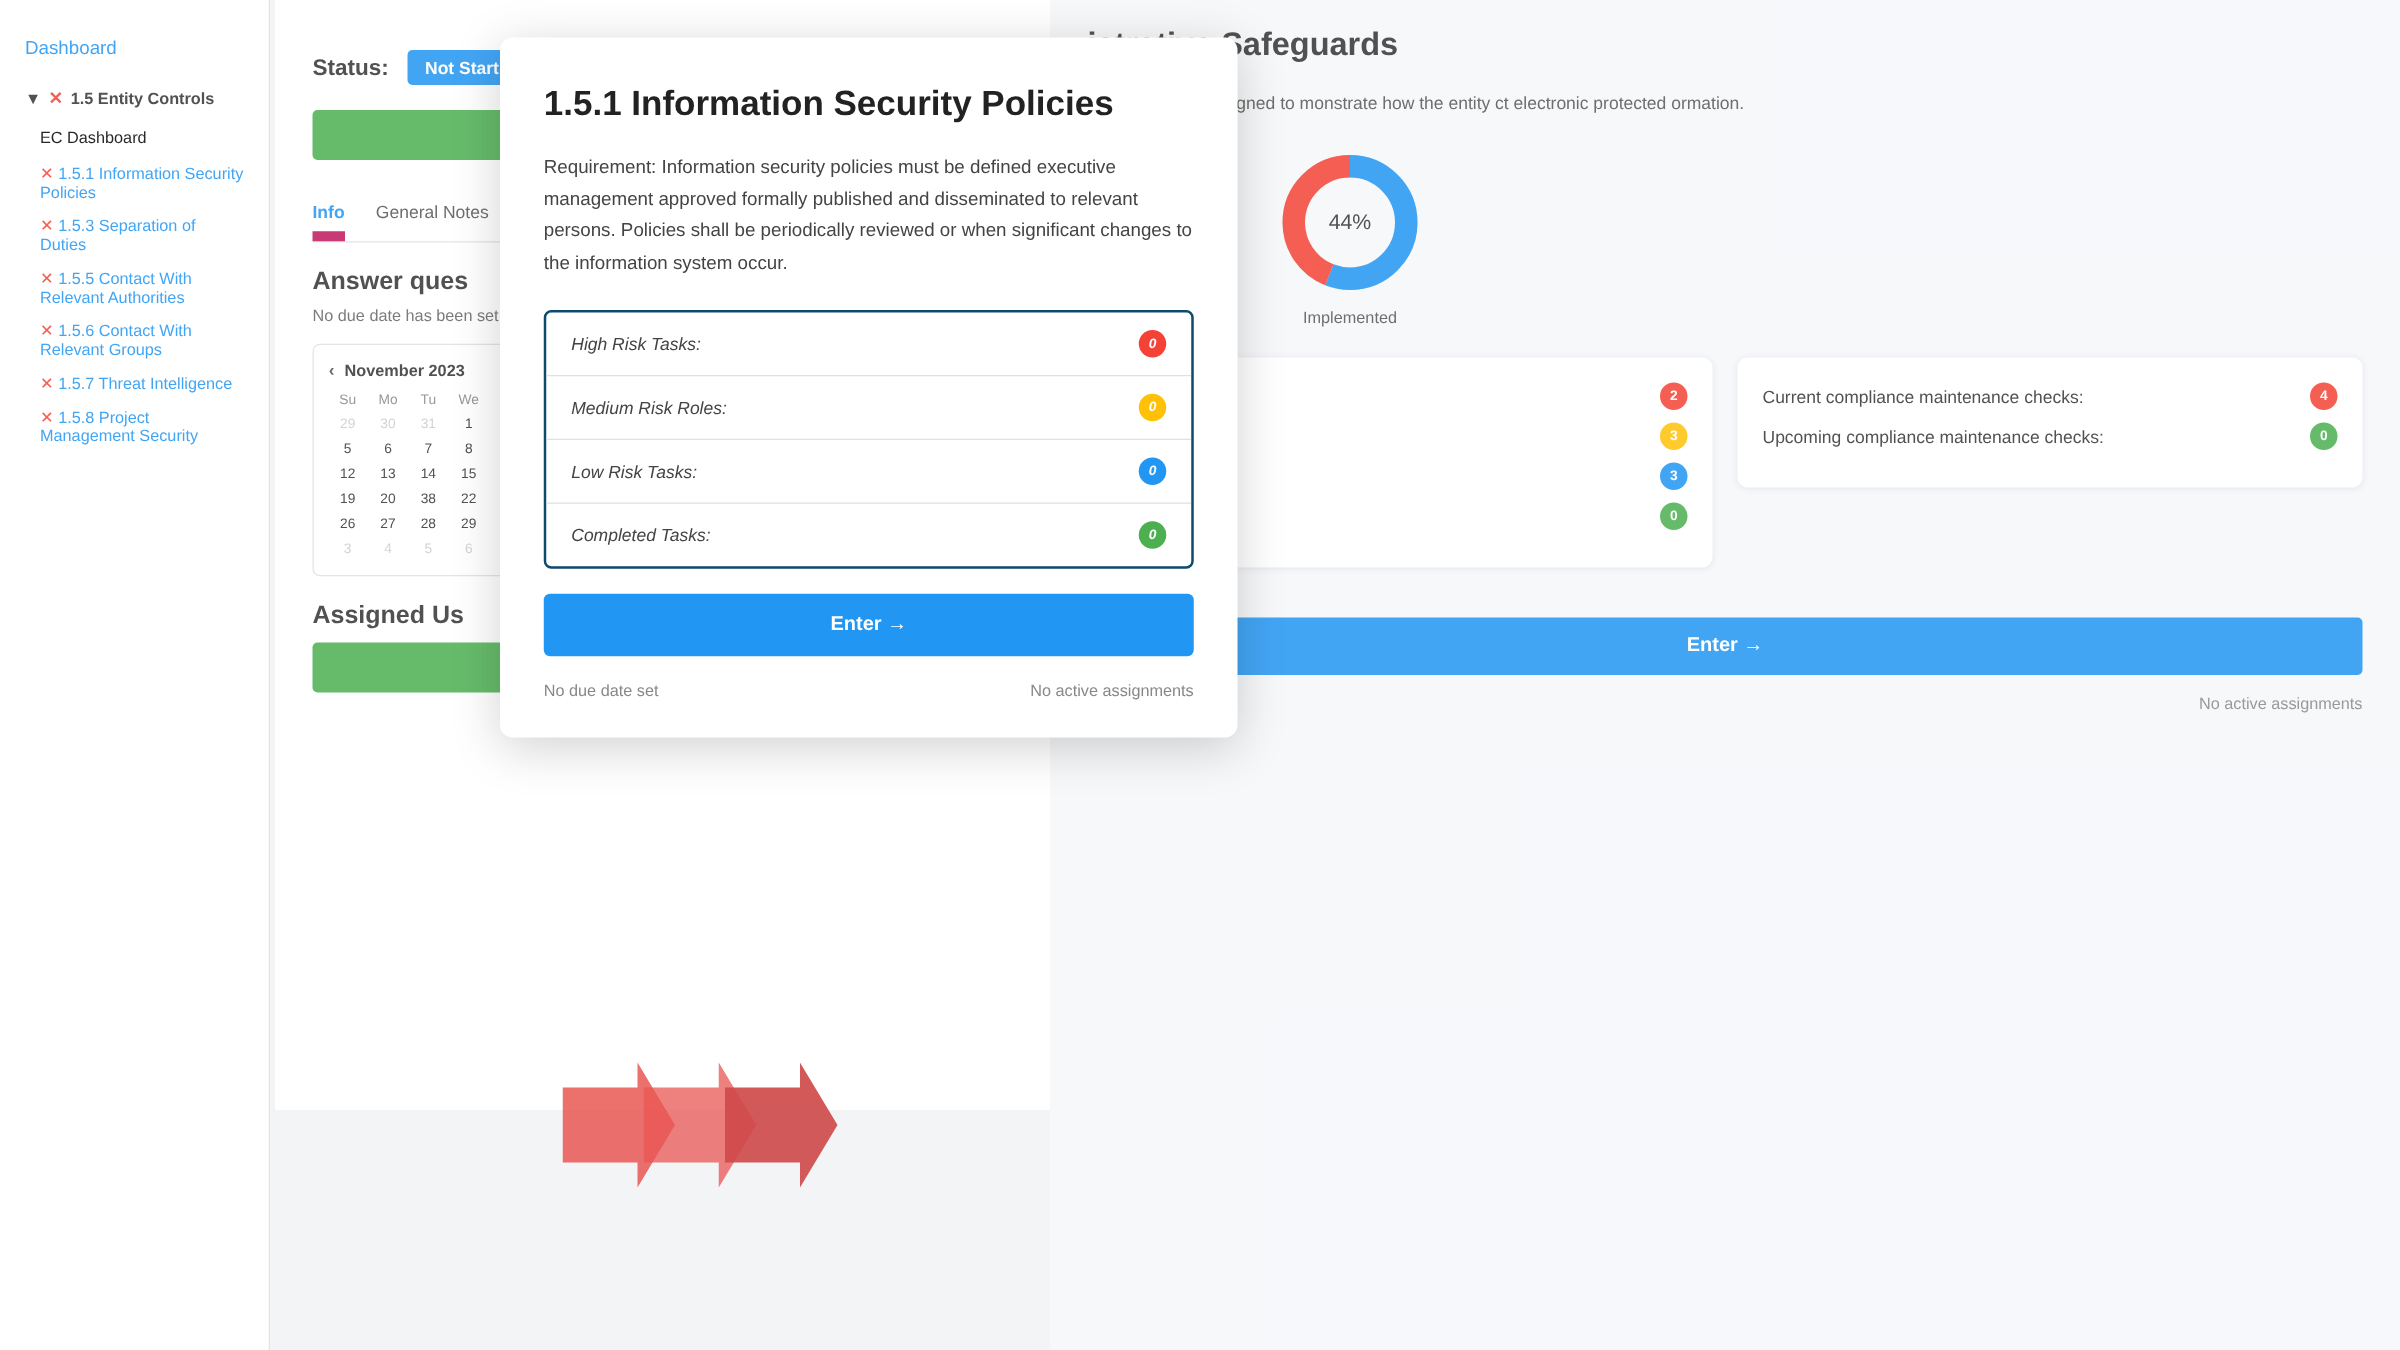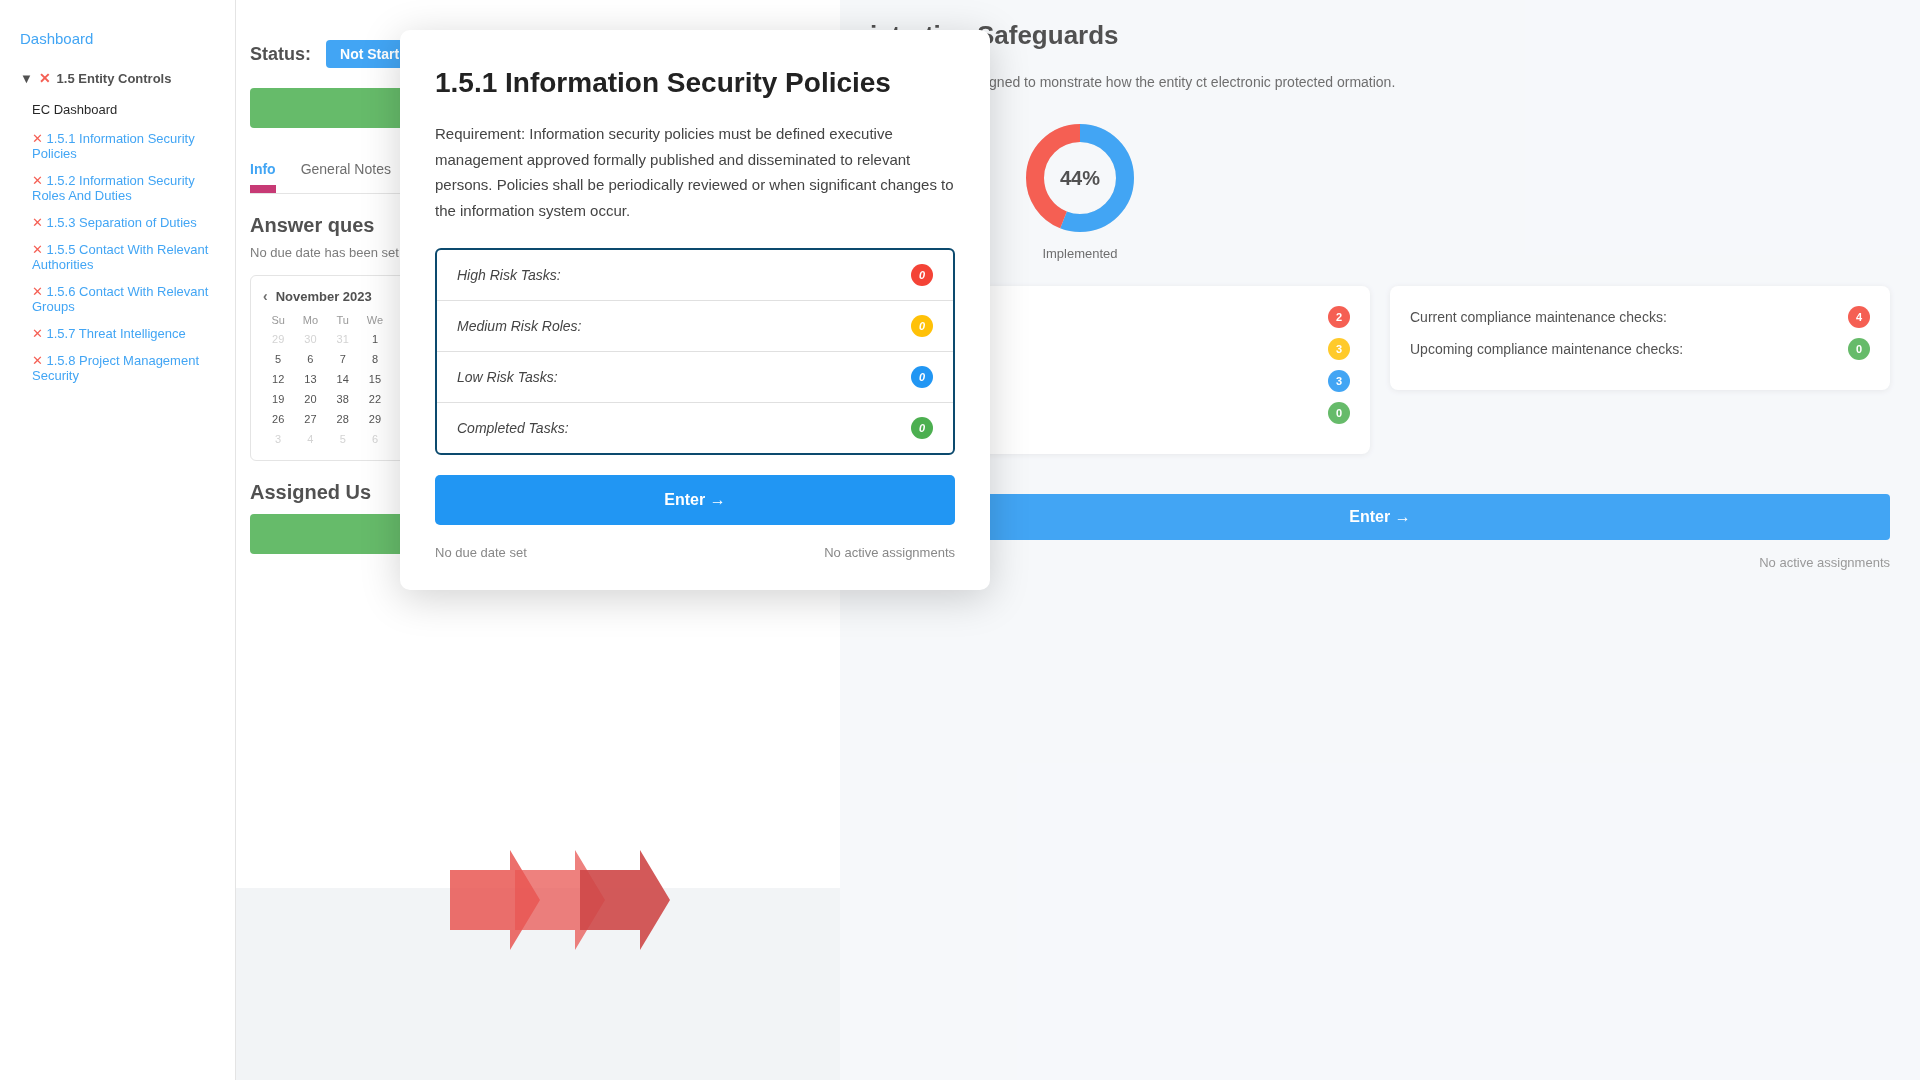--- a/index.html
+++ b/index.html
@@ -1,20 +1,20 @@
 <!DOCTYPE html>
 <html><head>
   <meta charset="utf-8">
   <style>
     * { box-sizing: border-box; margin: 0; padding: 0; }
     body { font-family: -apple-system, BlinkMacSystemFont, 'Segoe UI', Arial, sans-serif; background: #f0f2f5; overflow: hidden; width: 1920px; height: 1080px; position: relative; }
 
     
     .sidebar {
-      position: absolute; left: 0; top: 0; width: 236px; height: 1080px;
+      position: absolute; left: 0; top: 0; width: 216px; height: 1080px;
       background: #fff; border-right: 1px solid #e0e0e0; padding: 20px 0;
       overflow-y: auto; z-index: 1;
     }
     .sidebar-dashboard {
       padding: 10px 20px 15px; font-size: 15px; color: #2196F3; font-weight: 500; cursor: pointer;
     }
     .sidebar-section {
       padding: 8px 20px; font-size: 13px; color: #333; cursor: pointer; display: flex; align-items: center; gap: 6px;
     }
     .sidebar-section.active { font-weight: 600; color: #333; }
@@ -56,21 +56,21 @@
     }
     .right-title { font-size: 26px; font-weight: 700; color: #333; margin-bottom: 20px; }
 
     .right-desc { font-size: 14px; color: #555; line-height: 1.6; max-width: 700px; margin-bottom: 25px; }
     .charts-row { display: flex; gap: 30px; margin-bottom: 25px; }
     .chart-item { display: flex; flex-direction: column; align-items: center; }
     .chart-label { font-size: 13px; color: #555; margin-top: 8px; }
 
     
     .donut-wrap { position: relative; width: 120px; height: 120px; }
-    .donut-center { position: absolute; top: 50%; left: 50%; transform: translate(-50%, -50%); font-size: 20px; font-weight: 700; color: #333; }
+    .donut-center { position: absolute; top: 50%; left: 50%; transform: translate(-50%, -50%); font-size: 17px; font-weight: 400; color: #333; }
     .task-badge { width: 22px; height: 22px; border-radius: 50%; display: flex; align-items: center; justify-content: center; font-size: 11px; font-weight: 700; color: #fff; }
     .badge-red { background: #f44336; }
     .badge-yellow { background: #FFC107; }
     .badge-blue { background: #2196F3; }
     .badge-green { background: #4CAF50; }
 
     .enter-btn-right { background: #2196F3; color: #fff; border: none; padding: 14px 30px; border-radius: 4px; font-size: 16px; font-weight: 600; cursor: pointer; width: 100%; display: flex; align-items: center; justify-content: center; gap: 8px; margin-bottom: 15px; }
     .footer-row { display: flex; justify-content: space-between; font-size: 13px; color: #888; }
 
     
@@ -109,24 +109,20 @@
   </div>
 
   <div class="sidebar-ec-dash">EC Dashboard</div>
 
   <div class="sidebar-sub">
     <span class="icon-x">✕ </span>
     <span>1.5.1 Information Security Policies</span>
   </div>
   <div class="sidebar-sub">
     <span class="icon-x">✕ </span>
-    <span>1.5.2 Information Security Roles And Duties</span>
-  </div>
-  <div class="sidebar-sub">
-    <span class="icon-x">✕ </span>
     <span>1.5.3 Separation of Duties</span>
   </div>
   <div class="sidebar-sub">
     <span class="icon-x">✕ </span>
     <span>1.5.5 Contact With Relevant Authorities</span>
   </div>
   <div class="sidebar-sub">
     <span class="icon-x">✕ </span>
     <span>1.5.6 Contact With Relevant Groups</span>
   </div>

